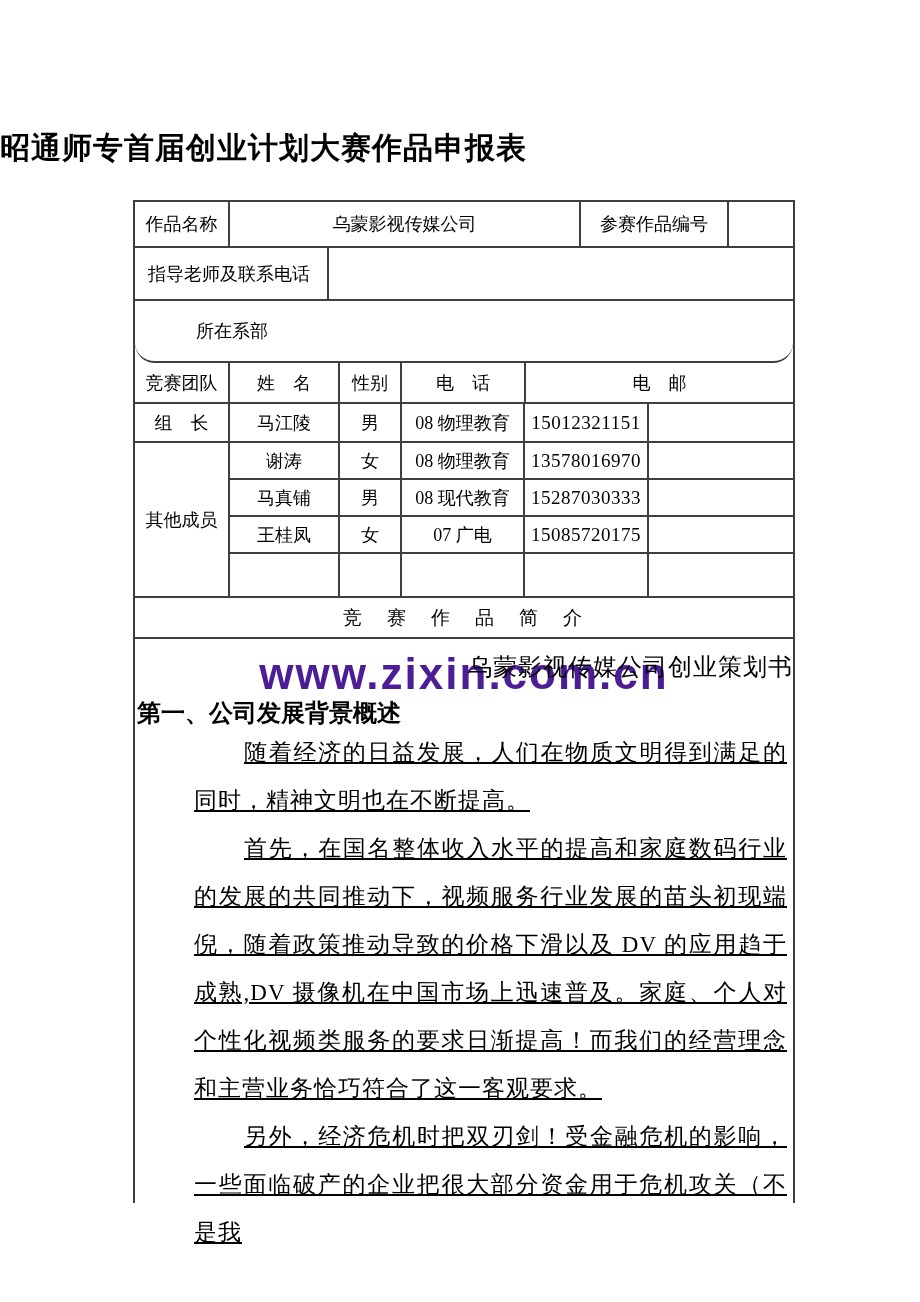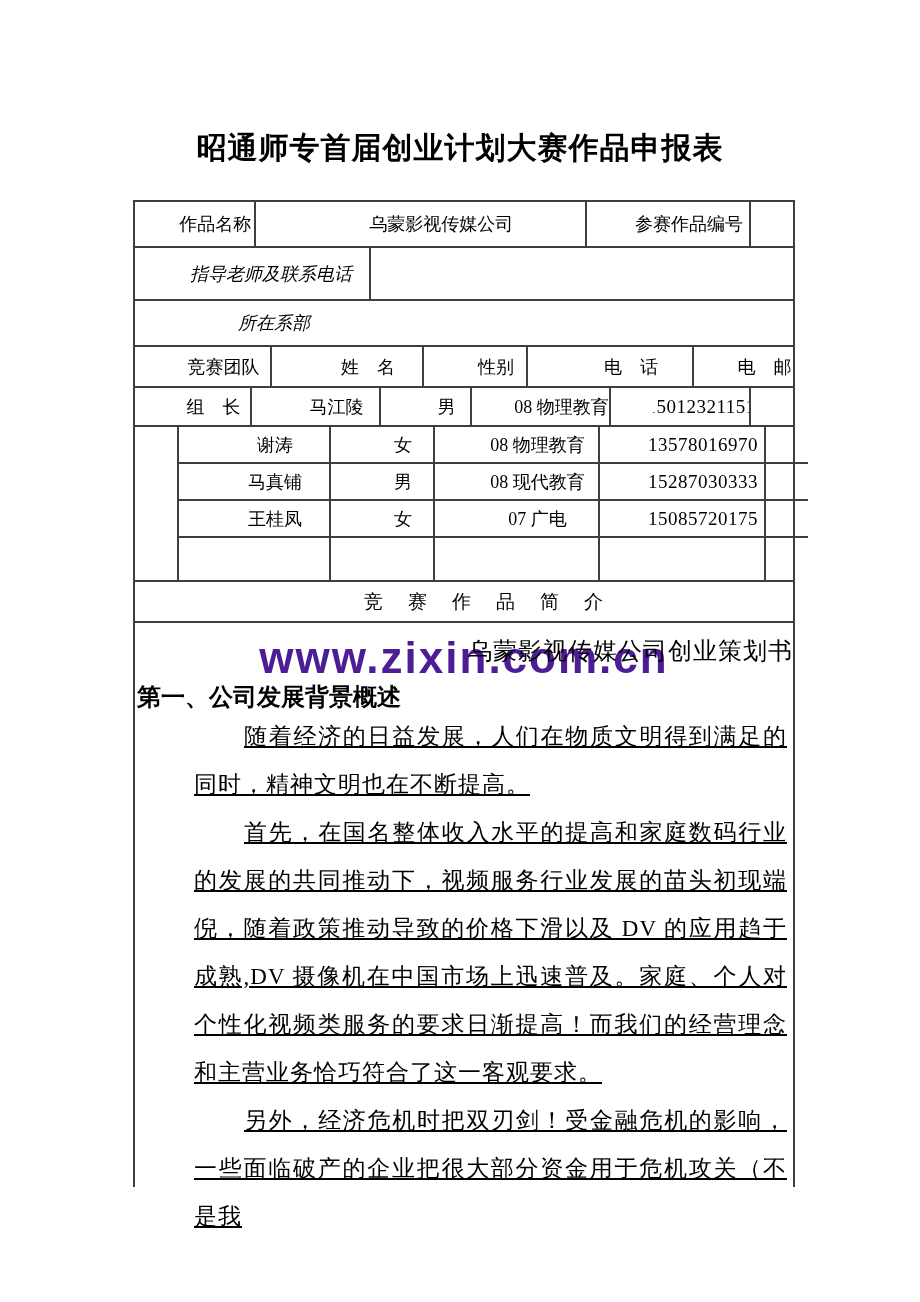--- a/index.html
+++ b/index.html
@@ -5,47 +5,47 @@
   * { margin:0; padding:0; box-sizing:border-box; }
   html,body { background:#ffffff; }
   .page {
     position:relative; width:920px; height:1302px; margin:0 auto;
     background:#ffffff; color:#000;
     font-family:"Liberation Serif","DejaVu Serif",serif;
     overflow:hidden;
   }
   .doc-title {
     position:absolute; top:128px; left:0; width:100%;
-    text-align:center; font-size:30px; font-weight:bold; letter-spacing:1px;
+    text-align:left; font-size:30px; font-weight:bold; letter-spacing:1px;
     font-family:"Liberation Serif","DejaVu Serif",serif;
   }
   .form-table {
     position:absolute; left:133px; top:200px; width:662px;
     border:2px solid #3f3f3f; border-bottom:none;
     font-size:18px;
   }
   .row { display:flex; border-bottom:2px solid #3f3f3f; }
   .cell {
     display:flex; align-items:center; justify-content:center;
-    border-right:2px solid #3f3f3f; text-align:center; overflow:hidden;margin-left:42px;
+    border-right:2px solid #3f3f3f; text-align:center; overflow:hidden;
   }
   .cell.last, .cell:last-child { border-right:none; }
   .cell.left { justify-content:flex-start; padding-left:13px; text-align:left; }
   .flex1 { flex:1; }
   .r1 { height:46px; }
   .r2 { height:53px; }
-  .r3 { height:46px; }
+  .r3 { height:62px;border-radius:20px; }
   .r4 { height:41px; }
   .r5 { height:39px; }
   .r-members { height:155px; }
   .r-intro { height:41px; }
   .w-c1 { width:95px; }  .w-c2 { width:110px; } .w-c3 { width:62px; }
   .w-c4 { width:123px; } .w-c5 { width:124px; }
   .w-r1v { width:351px; } .w-r1n { width:148px; }
-  .w-wide { width:194px;font-style:italic; }
+  .w-wide { width:194px; }
   .phone { font-size:19px; letter-spacing:0.5px; }
   .member-grid { flex:1; display:flex; flex-direction:column; }
   .m-row { display:flex; border-bottom:2px solid #3f3f3f; height:37px; }
   .m-row:last-child { border-bottom:none; flex:1; }
   .m-row .cell { border-right:2px solid #3f3f3f; }
   .m-row .cell:last-child { border-right:none; }
   .intro-head { width:100%; font-size:19px; letter-spacing:3px; }
   .big-cell { position:relative; height:564px; padding-top:6px; }
   .watermark {
     position:absolute; top:10px; left:0; width:100%; text-align:center;

